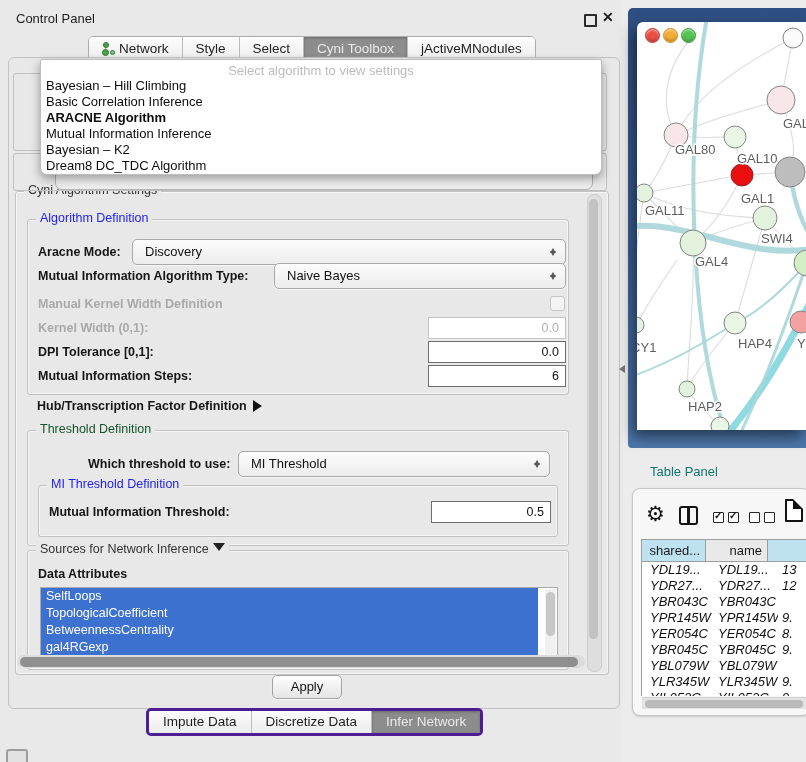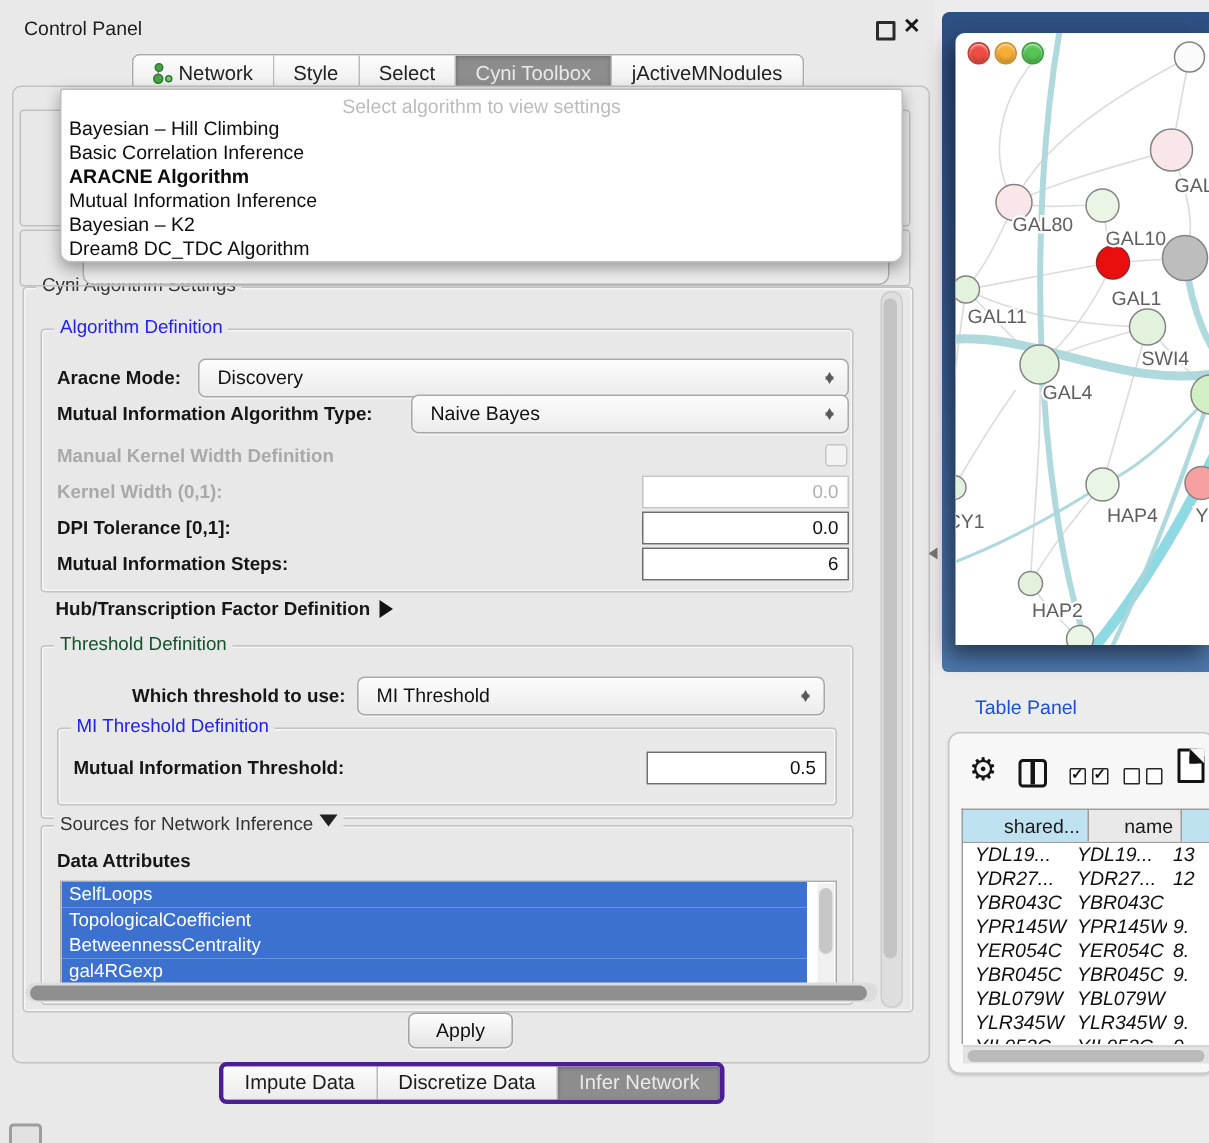--- a/index.html
+++ b/index.html
@@ -73,34 +73,34 @@
   .blue-frame{position:absolute;left:628px;top:8px;width:178px;height:440px;background:linear-gradient(#2e4f81 0%,#3a5f96 55%,#4d77ab 100%);border-top-left-radius:5px;border-bottom-left-radius:4px;}
   .net-win{position:absolute;left:637px;top:22px;width:169px;height:408px;background:#fff;border-top-left-radius:6px;box-shadow:-4px 7px 14px rgba(0,0,0,.5);overflow:hidden;}
   .tl{position:absolute;top:6px;width:13px;height:13px;border-radius:50%;box-shadow:inset 0 1px 2px rgba(255,255,255,.7), inset 0 -2px 3px rgba(0,0,0,.22);}
   .tl.r{left:8px;background:#ee4d44;border:1px solid #c33a32;}
   .tl.y{left:26px;background:#f6ad36;border:1px solid #cf8f22;}
   .tl.g{left:44px;background:#54c453;border:1px solid #3aa03a;}
   svg text{font-family:"Liberation Sans",sans-serif;font-size:13px;fill:#5e5e5e;paint-order:stroke;stroke:#ffffff;stroke-width:3px;}
   .edge{fill:none;stroke:#dcdcdc;stroke-width:1.1;}
   .teal{fill:none;stroke:#a8d6da;opacity:.92;}
   .bright{stroke:#86d6e0;}
-  .tp-title{position:absolute;left:650px;top:464px;font-size:13px;color:#1d4ed8;}
+  .tp-title{position:absolute;left:650px;top:464px;font-size:13px;color:#0f766e;}
   .tp-box{position:absolute;left:632px;top:488px;width:176px;height:226px;background:#f7f7f7;border:1px solid #c6c6c6;border-radius:8px;box-shadow:0 1px 2px rgba(0,0,0,.15);}
   .gear{position:absolute;left:13px;top:14px;font-size:21px;line-height:21px;color:#141414;}
   .ic-split{position:absolute;left:46px;top:17px;width:15px;height:15px;border:2.5px solid #141414;border-radius:3px;}
   .ic-split:after{content:"";position:absolute;left:6px;top:0;width:2.5px;height:15px;background:#141414;}
   .ckpair{position:absolute;top:23px;display:flex;gap:4px;}
   .ckpair span{width:9px;height:9px;border:1.6px solid #262626;border-radius:1px;display:inline-block;position:relative;background:#fff;}
   .ckpair.checked span:after{content:"\2713";position:absolute;left:0px;top:-3px;font-size:10px;font-weight:bold;color:#111;}
   .ic-doc{position:absolute;left:152px;top:10px;width:14px;height:19px;border:2.5px solid #111;border-radius:1px;background:#fff;}
   .ic-doc:after{content:"";position:absolute;right:-2px;top:-2px;border:5px solid #f7f7f7;border-left-color:#111;border-bottom-color:#111;}
   .tbl{position:absolute;left:8px;top:50px;width:166px;height:156px;overflow:hidden;border-top:1px solid #9d9d9d;border-left:1px solid #9d9d9d;background:#fff;}
   .thead{display:flex;height:21px;border-bottom:1px solid #9d9d9d;}
   .th{font-size:13px;color:#1a1a1a;line-height:21px;text-align:right;padding-right:5px;box-sizing:border-box;border-right:1px solid #9d9d9d;}
-  .th.c1{width:84px;background:#bfe2f0;}
+  .th.c1{width:64px;background:#bfe2f0;}
   .th.c2{width:62px;background:#e9e9e9;}
   .th.c3{flex:1;background:#bfe2f0;}
   .tr{display:flex;height:16px;line-height:16px;font-size:13px;color:#101010;}
   .td{box-sizing:border-box;white-space:nowrap;overflow:hidden;font-style:italic;}
   .td.c1{width:74px;padding-left:8px;}
   .td.c2{width:62px;padding-left:2px;}
   .td.c3{flex:1;padding-left:4px;}
   .tp-hscroll{position:absolute;left:9px;top:208px;width:165px;height:11px;background:#e3e3e3;border-top:1px solid #cfcfcf;}
   .tp-hscroll i{position:absolute;left:3px;top:1.5px;width:158px;height:8px;border-radius:4px;background:#bababa;}
 </style>

